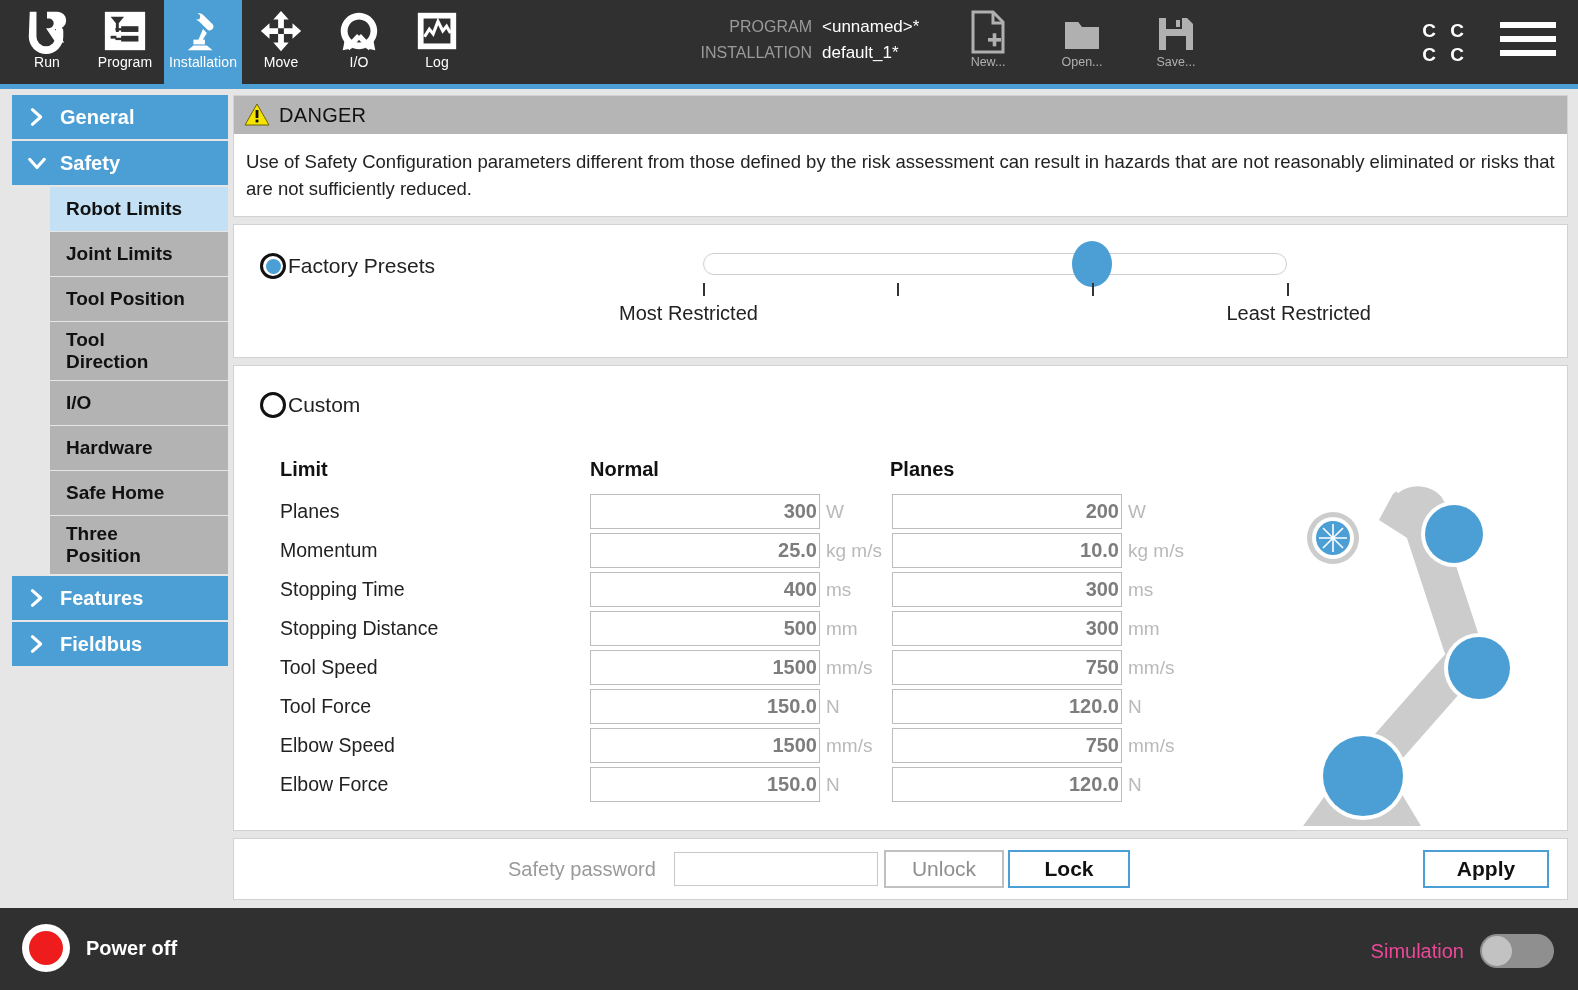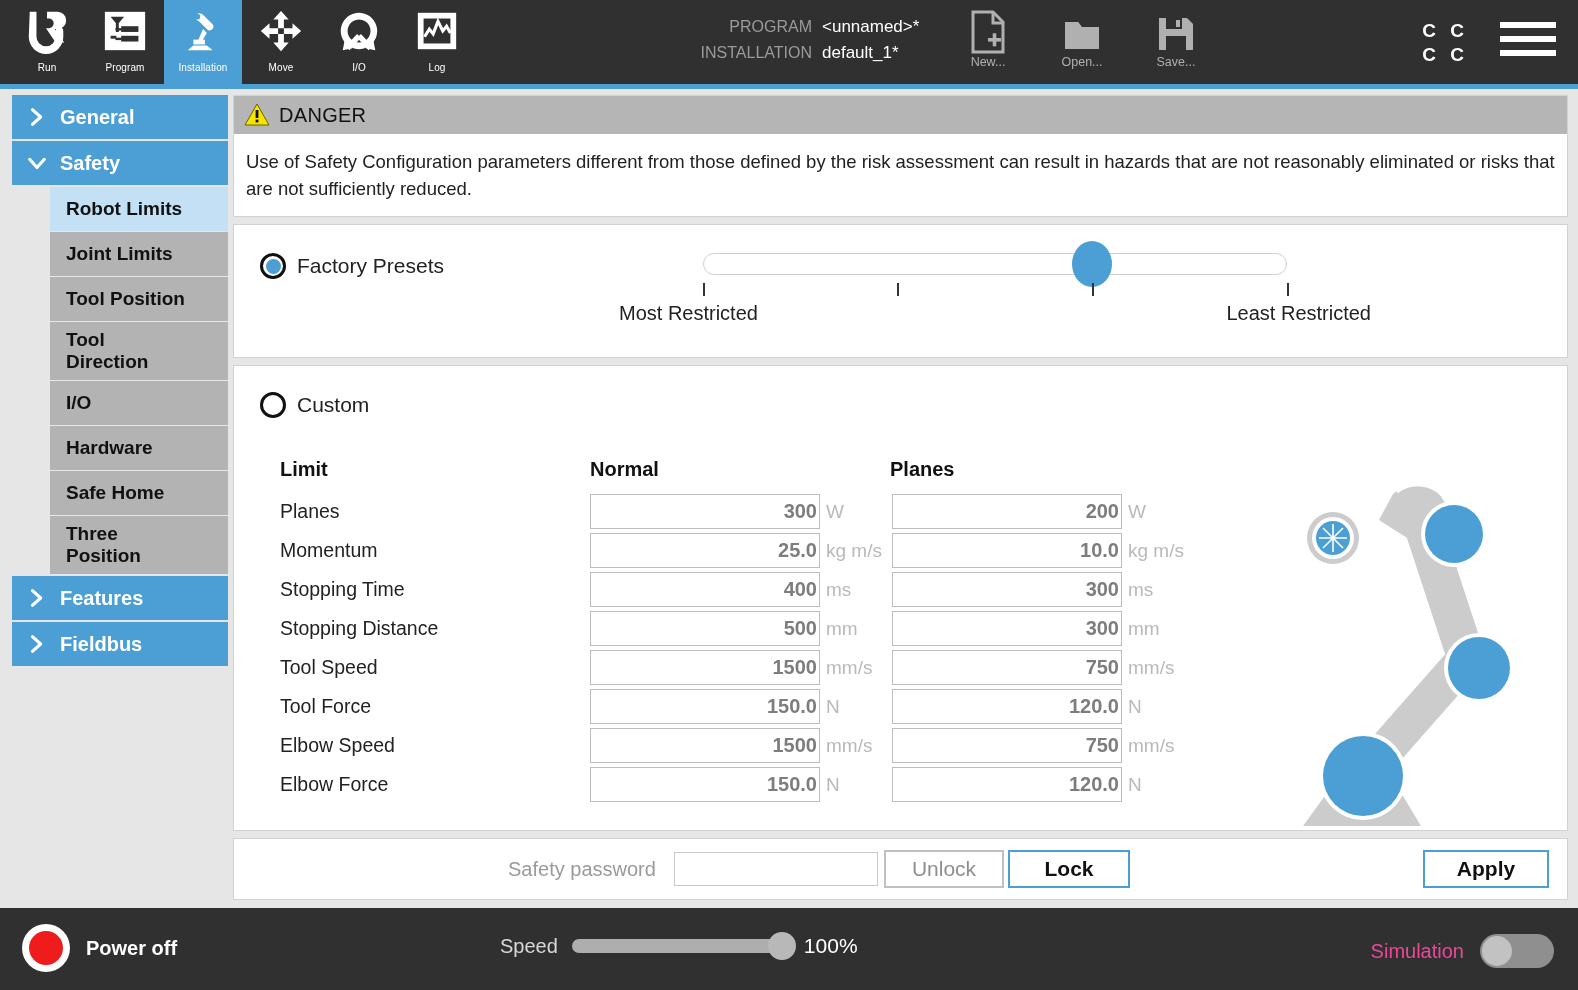--- a/index.html
+++ b/index.html
@@ -21,21 +21,21 @@
   }
   .nav-tabs { position: absolute; left: 8px; top: 0; height: 84px; display: flex; }
   .nav-tab {
     width: 78px; height: 84px; position: relative;
     display: flex; flex-direction: column; align-items: center; justify-content: flex-start;
     padding-top: 8px;
   }
   .nav-tab.active { background: #4b9fd5; }
   .nav-icon { width: 46px; height: 46px; display: block; }
   .nav-label {
-    font-size: 10px; color: #ffffff; margin-top: 8px; letter-spacing: 0.1px;
+    font-size: 14px; color: #ffffff; margin-top: 0; letter-spacing: 0.1px;
     white-space: nowrap;
   }
 
   .prog-info {
     position: absolute; left: 690px; top: 14px; width: 250px;
     text-align: right; line-height: 26px;
   }
   .prog-row { display: flex; justify-content: flex-end; gap: 10px; }
   .prog-key { color: #9a9a9a; font-size: 16px; }
   .prog-val { color: #ffffff; font-size: 17px; width: 118px; text-align: left; }
@@ -78,21 +78,21 @@
   .panel { position: absolute; background: #ffffff; border: 1px solid #d2d2d2; }
   .panel-danger { left: 233px; top: 95px; width: 1335px; height: 122px; }
   .danger-head {
     height: 38px; background: #b5b5b5; display: flex; align-items: center;
     padding-left: 10px; gap: 9px;
   }
   .danger-head .title { font-size: 20px; color: #111; letter-spacing: .3px; }
   .danger-body { padding: 14px 12px 0 12px; font-size: 18.5px; color: #222; line-height: 27px; }
 
   .panel-presets { left: 233px; top: 224px; width: 1335px; height: 134px; }
-  .radio-row { display: flex; align-items: center; gap: 11px; }
+  .radio-row { display: flex; align-items: center; gap: 2px; }
   .radio {
     width: 26px; height: 26px; border-radius: 50%;
     border: 3.5px solid #111; background: #ffffff; flex: none;
     display: flex; align-items: center; justify-content: center;
   }
   .radio .dot { width: 15px; height: 15px; border-radius: 50%; background: #4b9fd5; }
   .radio-label { font-size: 21px; color: #222; }
 
   .presets-radio { position: absolute; left: 26px; top: 28px; }
   .slider-wrap { position: absolute; left: 469px; top: 28px; width: 584px; }
@@ -562,27 +562,20 @@
 </div>
 
 <div class="bottombar">
   <div class="power-wrap">
     <div class="power-dot">
         <i></i>
       </div>
     <div class="power-label">Power off</div>
   </div>
 
-  <div class="speed-wrap">
-    <div class="speed-label">Speed</div>
-    <div class="speed-track">
-      <div class="speed-knob"></div>
-    </div>
-    <div class="speed-value">100%</div>
-  </div>
 
   <div class="sim-wrap">
     <div class="sim-label">Simulation</div>
     <div class="sim-toggle">
         <i></i>
       </div>
   </div>
 </div>
 
 </body></html>

